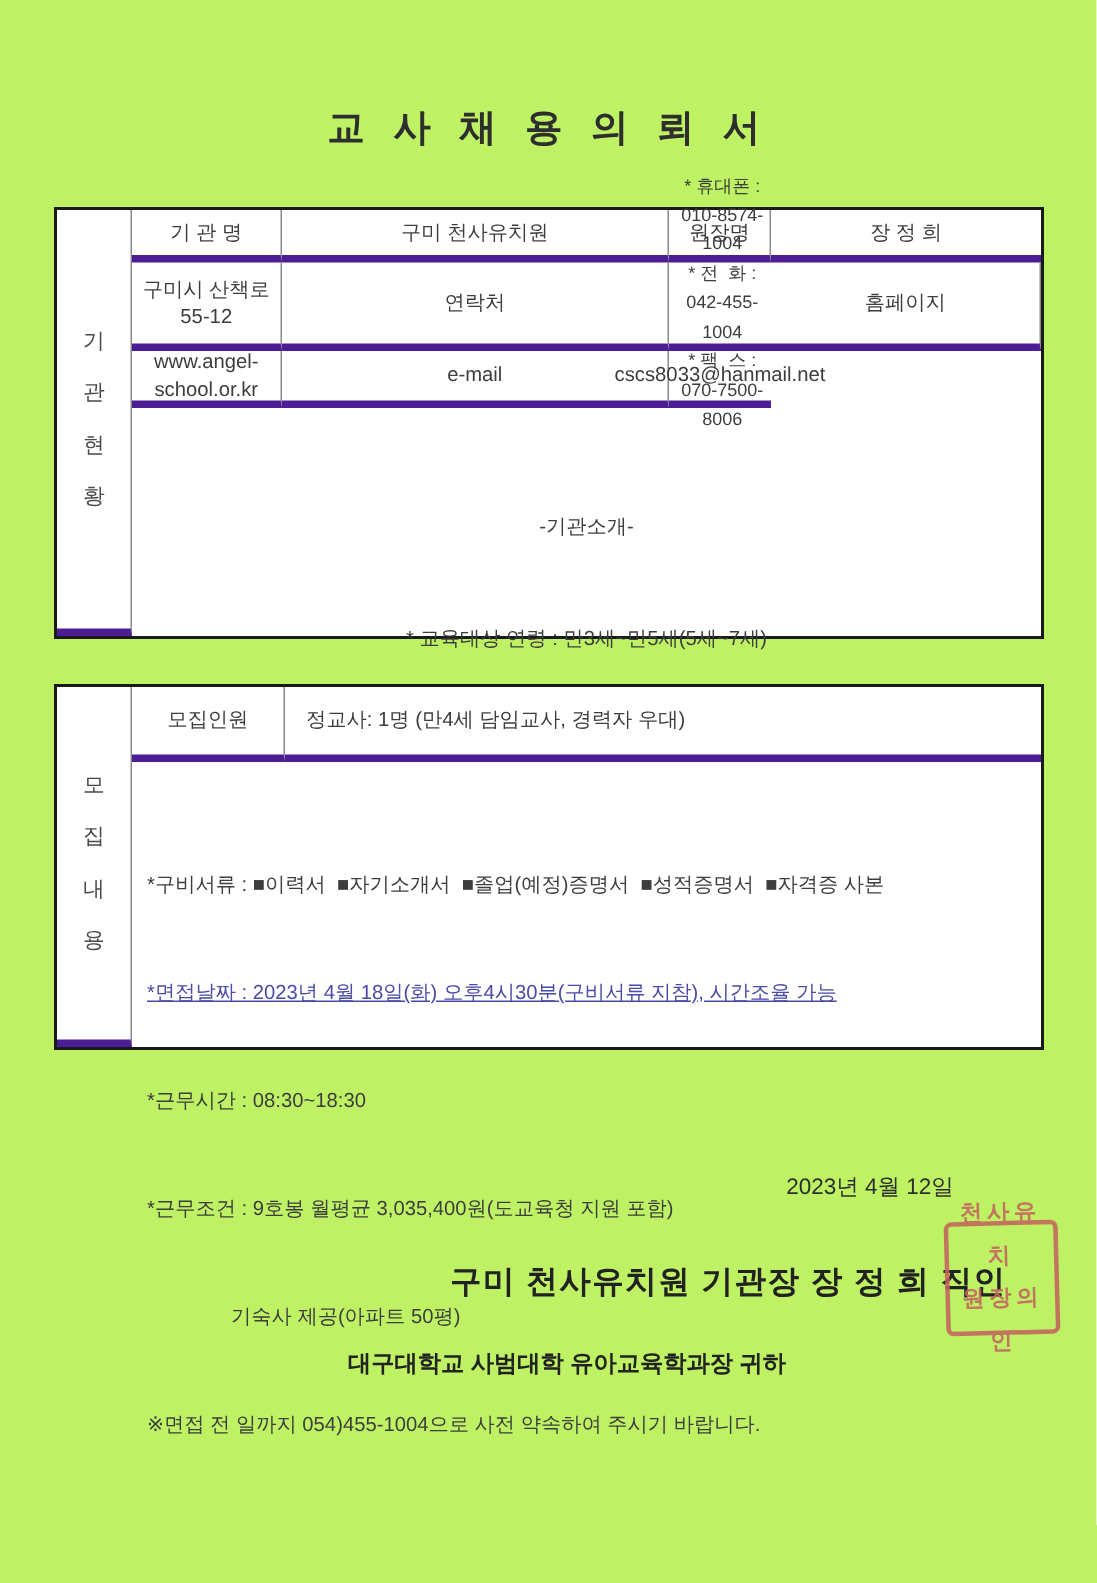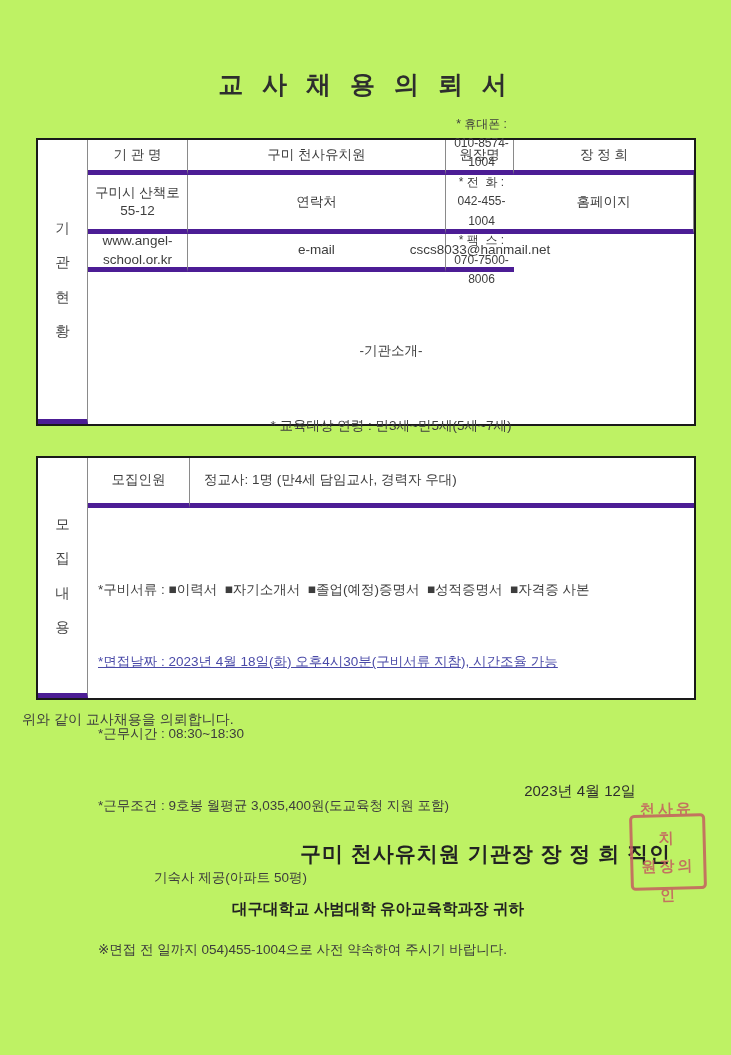--- a/index.html
+++ b/index.html
@@ -127,21 +127,20 @@
     <div class="c last-col last-row details">
       <div>*구비서류 : ■이력서  ■자기소개서  ■졸업(예정)증명서  ■성적증명서  ■자격증 사본</div>
       <div class="d-hl">*면접날짜 : 2023년 4월 18일(화) 오후4시30분(구비서류 지참), 시간조율 가능</div>
       <div>*근무시간 : 08:30~18:30</div>
       <div>*근무조건 : 9호봉 월평균 3,035,400원(도교육청 지원 포함)</div>
       <div class="d-ind1">기숙사 제공(아파트 50평)</div>
       <div>※면접 전 일까지 054)455-1004으로 사전 약속하여 주시기 바랍니다.</div>
     </div>
   </div>
 
-  <div class="closing">위와 같이 교사채용을 의뢰합니다.</div>
 
   <div class="doc-date">2023년  4월  12일</div>
 
   <div class="signature">구미 천사유치원 기관장 장 정 희 직인</div>
 
   <div class="seal">
     <div>천사유치</div>
     <div>원장의인</div>
   </div>
 

